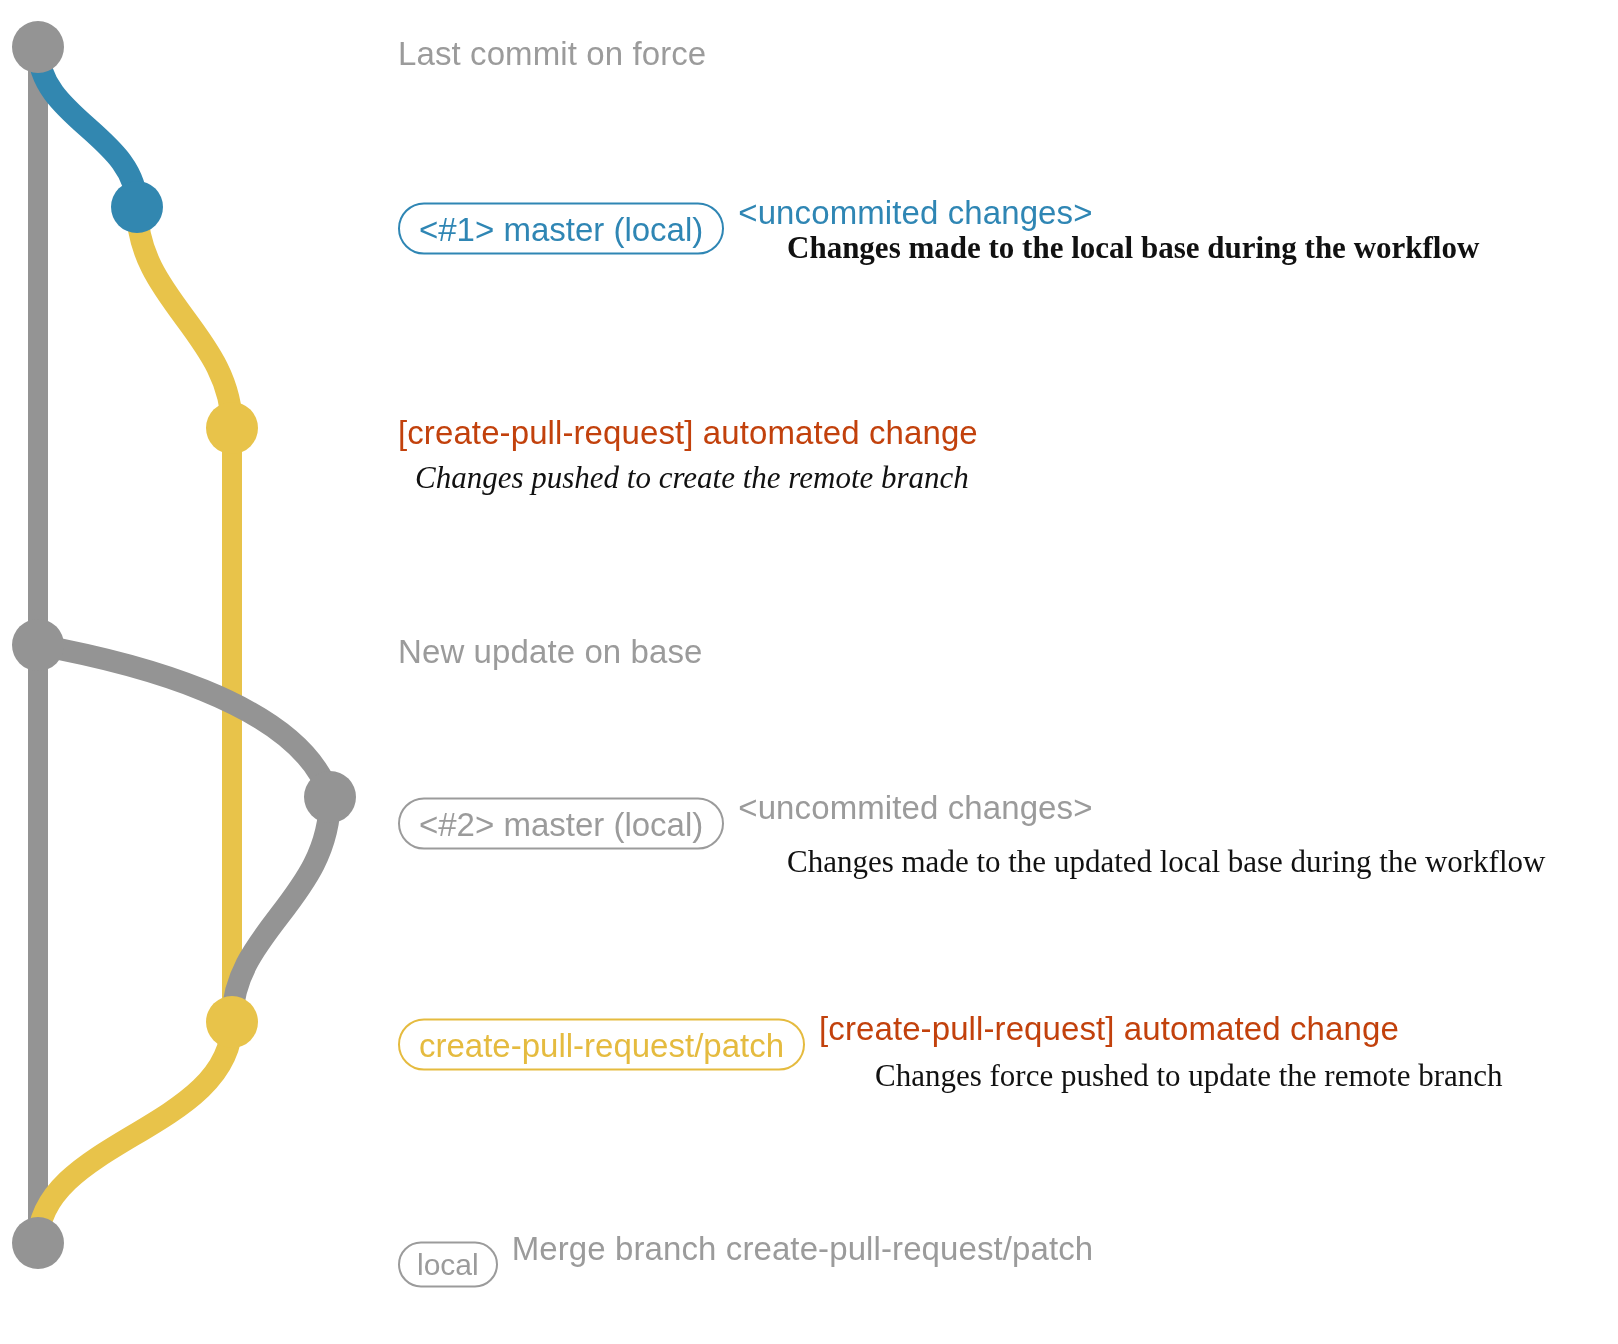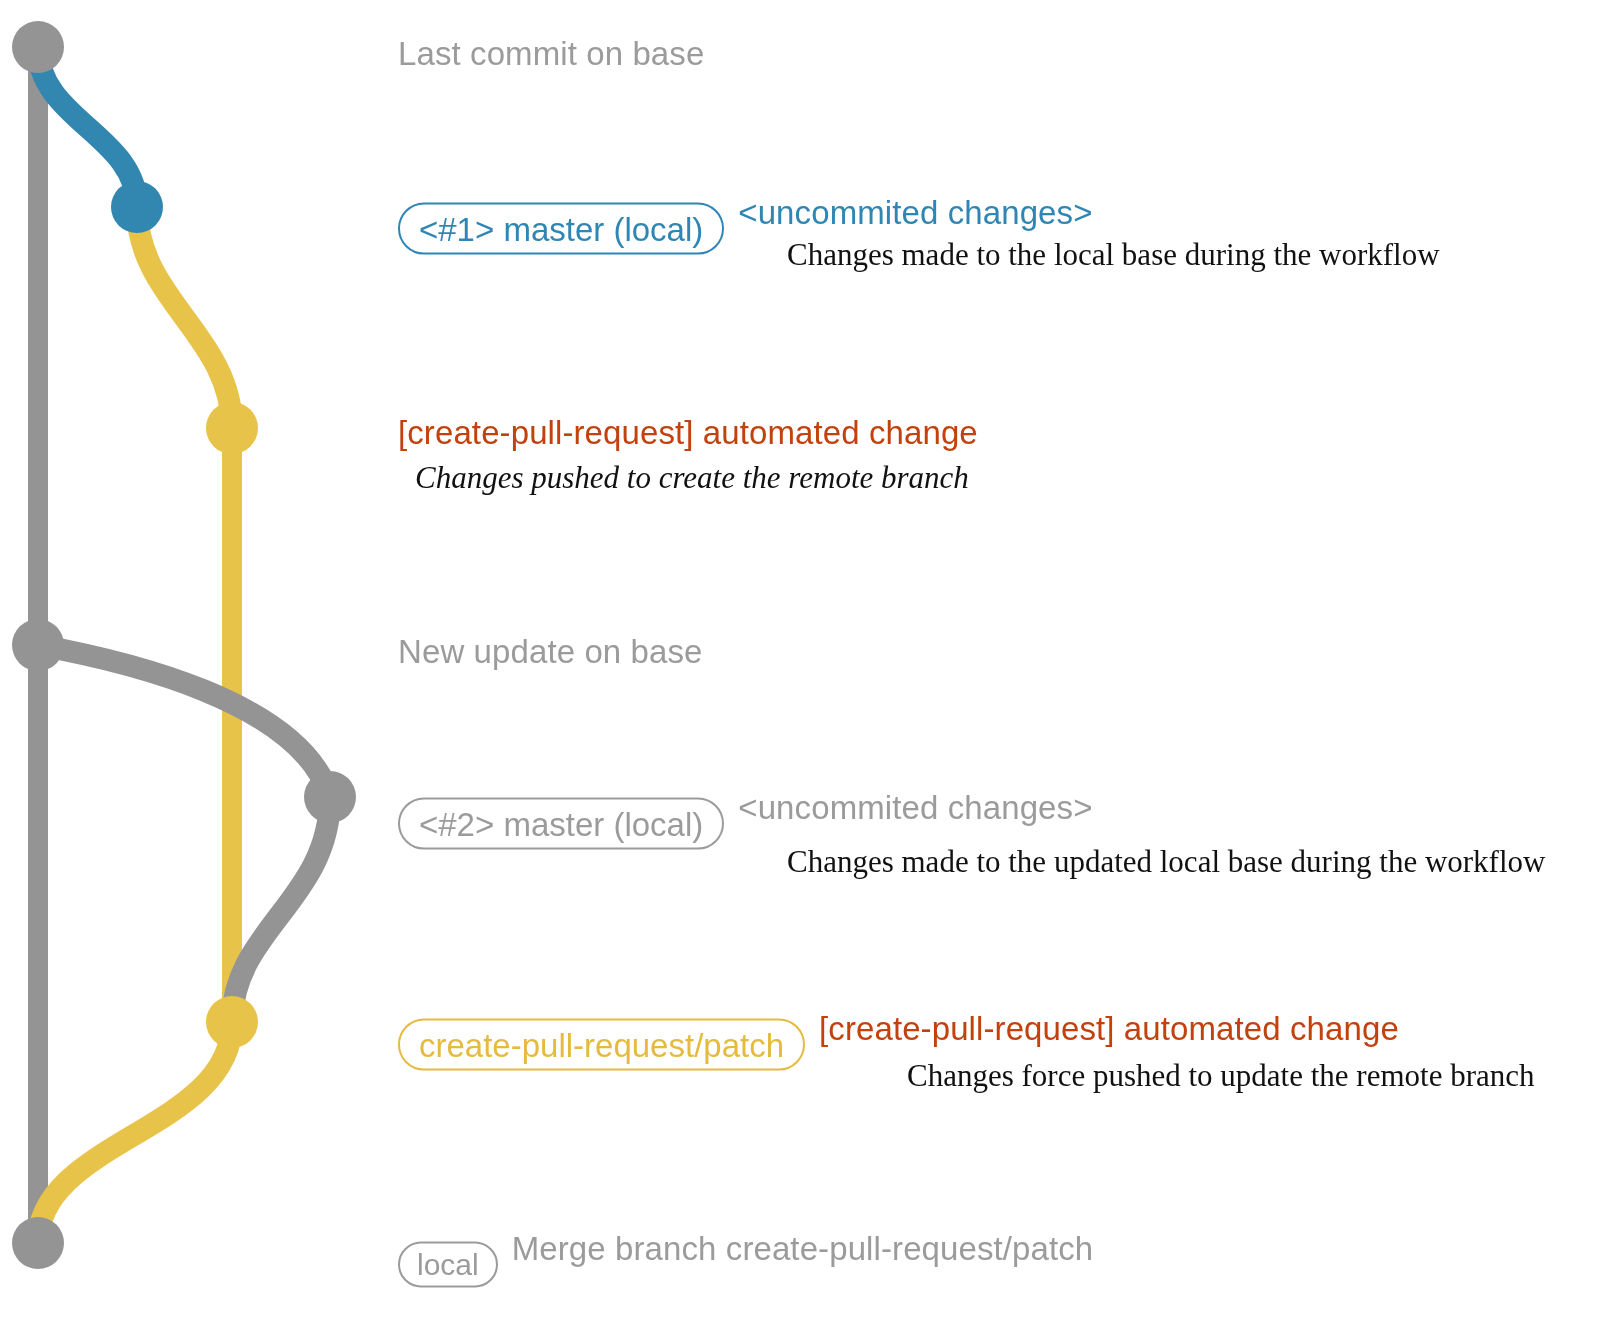--- a/index.html
+++ b/index.html
@@ -120,29 +120,29 @@
   <circle cx="232" cy="428" r="26" fill="#e8c34a"></circle>
   <circle cx="38" cy="645" r="26" fill="#949494"></circle>
   <circle cx="330" cy="797" r="26" fill="#949494"></circle>
   <circle cx="232" cy="1022" r="26" fill="#e8c34a"></circle>
   <circle cx="38" cy="1243" r="26" fill="#949494"></circle>
 </svg>
 
 <div class="label-layer">
 
   <div class="row" style="left:398px; top:53px; transform:translateY(-50%);">
-    <span class="commit-title gray">Last commit on base</span>
+    <span class="commit-title gray">Last commit on force</span>
   </div>
 
   <div class="row" style="left:398px; top:212px; transform:translateY(-50%);">
     <span class="ref-pill blue">&lt;#1&gt; master (local)</span>
     <span class="pill-gap"></span>
     <span class="commit-title blue">&lt;uncommited changes&gt;</span>
   </div>
-  <div class="subtext" style="left:787px; top:239px;">Changes made to the local base during the workflow</div>
+  <div class="subtext" style="left:787px; top:232px;font-weight:bold;">Changes made to the local base during the workflow</div>
 
   <div class="row" style="left:398px; top:432px; transform:translateY(-50%);">
     <span class="commit-title yellow">[create-pull-request] automated change</span>
   </div>
   <div class="subtext" style="left:415px; top:462px;font-style:italic;">Changes pushed to create the remote branch</div>
 
   <div class="row" style="left:398px; top:651px; transform:translateY(-50%);">
     <span class="commit-title gray">New update on base</span>
   </div>
 
@@ -151,21 +151,21 @@
     <span class="pill-gap"></span>
     <span class="commit-title gray">&lt;uncommited changes&gt;</span>
   </div>
   <div class="subtext" style="left:787px; top:846px;">Changes made to the updated local base during the workflow</div>
 
   <div class="row" style="left:398px; top:1028px; transform:translateY(-50%);">
     <span class="ref-pill yellow">create-pull-request/patch</span>
     <span class="pill-gap"></span>
     <span class="commit-title yellow">[create-pull-request] automated change</span>
   </div>
-  <div class="subtext" style="left:875px; top:1060px;margin-left:32px;">Changes force pushed to update the remote branch</div>
+  <div class="subtext" style="left:875px; top:1060px;">Changes force pushed to update the remote branch</div>
 
   <div class="row" style="left:398px; top:1248px; transform:translateY(-50%);">
     <span class="ref-pill small">local</span>
     <span class="pill-gap"></span>
     <span class="commit-title gray">Merge branch create-pull-request/patch</span>
   </div>
 
 </div>
 
 </body></html>

